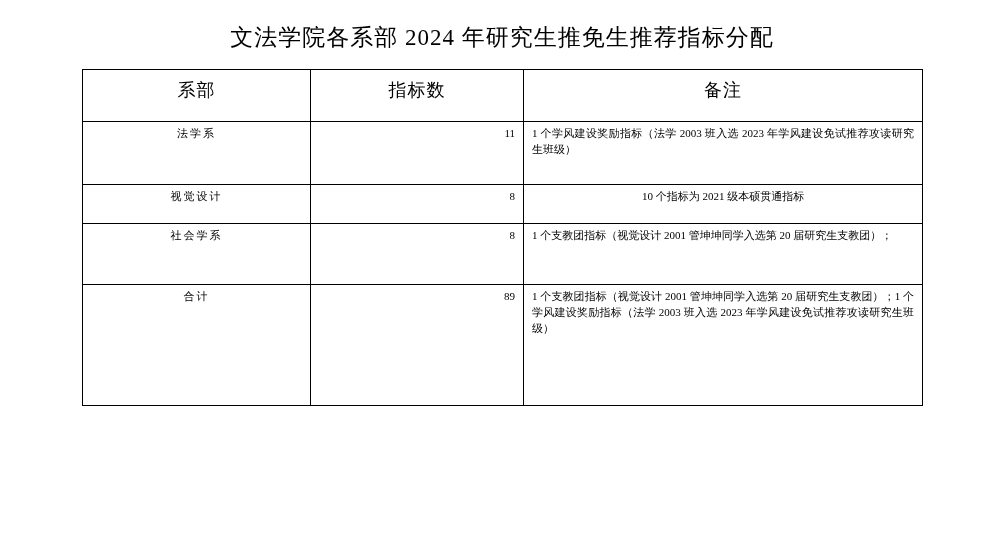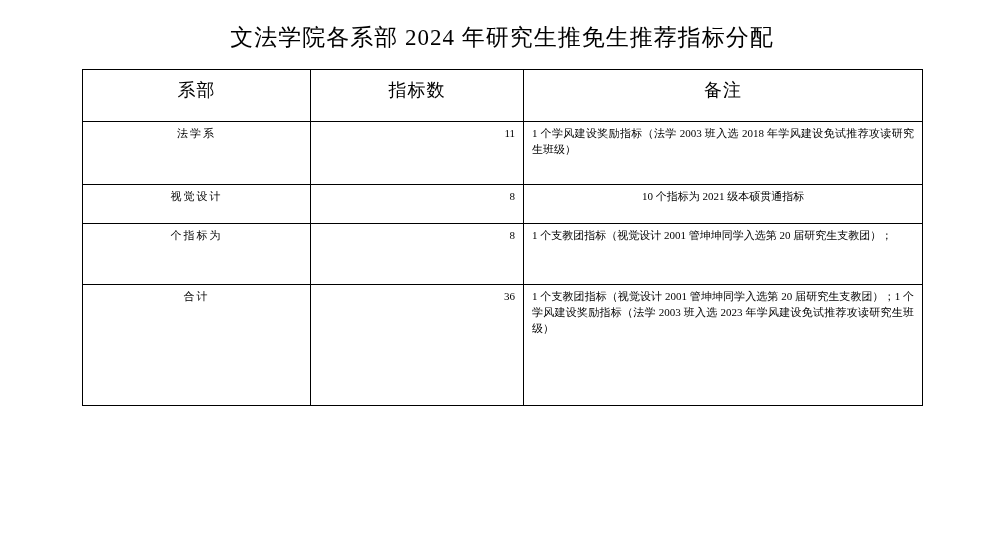--- a/index.html
+++ b/index.html
@@ -107,34 +107,34 @@
         <tr>
           <th>系部</th>
           <th>指标数</th>
           <th>备注</th>
         </tr>
       </thead>
       <tbody>
         <tr class="row-h-1">
           <td class="dept">法学系</td>
           <td class="num">11</td>
-          <td class="note">1 个学风建设奖励指标（法学 2003 班入选 2018 年学风建设免试推荐攻读研究生班级）</td>
+          <td class="note">1 个学风建设奖励指标（法学 2003 班入选 2023 年学风建设免试推荐攻读研究生班级）</td>
         </tr>
         <tr class="row-h-4">
           <td class="dept">视觉设计</td>
           <td class="num">8</td>
           <td class="note center">10 个指标为 2021 级本硕贯通指标</td>
         </tr>
         <tr class="row-h-5">
-          <td class="dept">个指标为</td>
+          <td class="dept">社会学系</td>
           <td class="num">8</td>
           <td class="note">1 个支教团指标（视觉设计 2001 管坤坤同学入选第 20 届研究生支教团）；</td>
         </tr>
         <tr class="row-h-6">
           <td class="dept">合计</td>
-          <td class="num">36</td>
+          <td class="num">89</td>
           <td class="note">1 个支教团指标（视觉设计 2001 管坤坤同学入选第 20 届研究生支教团）；1 个学风建设奖励指标（法学 2003 班入选 2023 年学风建设免试推荐攻读研究生班级）</td>
         </tr>
       </tbody>
     </table>
   </div>
 
 </div>
 
 </body></html>

